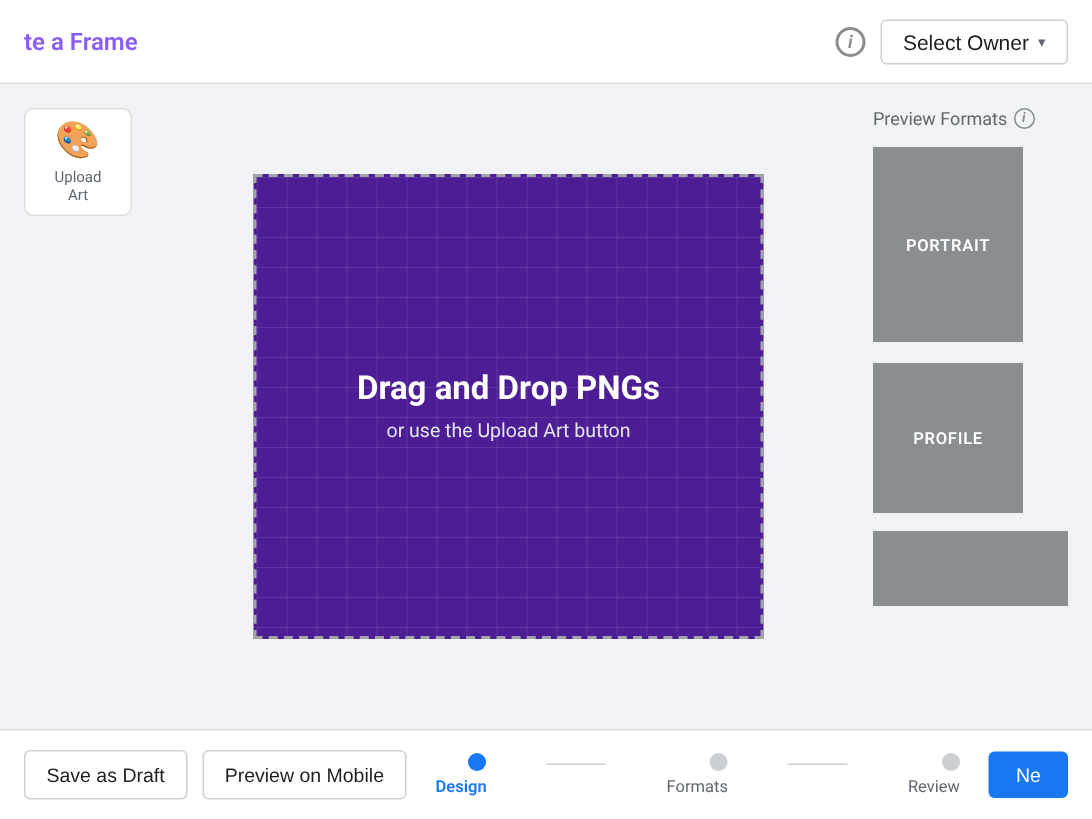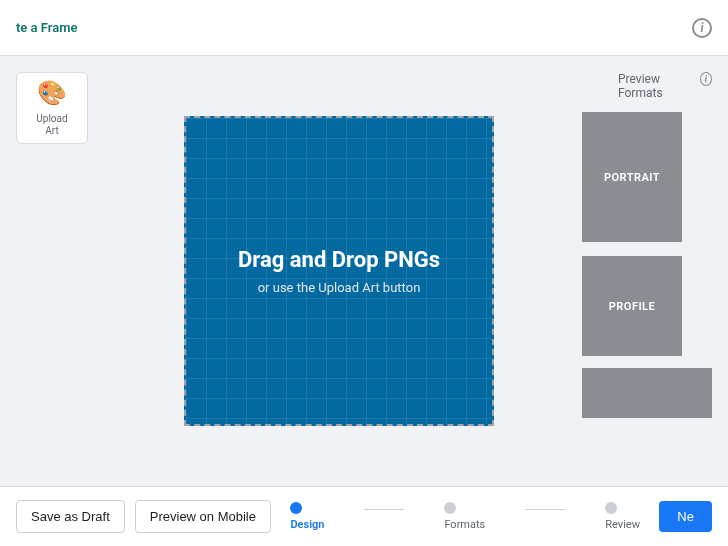--- a/index.html
+++ b/index.html
@@ -18,23 +18,23 @@
       background: #fff;
       border-bottom: 1px solid #ddd;
       padding: 0 16px;
       height: 56px;
       display: flex;
       align-items: center;
       justify-content: space-between;
       flex-shrink: 0;
     }
     .header-title {
-      font-size: 13px;
+      font-size: 16px;
       font-weight: 600;
-      color: #0f766e;
+      color: #8b5cf6;
     }
     .header-right {
       display: flex;
       align-items: center;
       gap: 10px;
     }
     .info-icon {
       width: 20px;
       height: 20px;
       border-radius: 50%;
@@ -109,22 +109,22 @@
     }
 
     
     .center-panel {
       flex: 1;
       display: flex;
       align-items: center;
       justify-content: center;
     }
     .drop-zone {
-      background: #0369a1;
-      width: 310px;
+      background: #4c1d95;
+      width: 340px;
       height: 310px;
       display: flex;
       flex-direction: column;
       align-items: center;
       justify-content: center;
       border: 2px dashed #a0a3a7;
       cursor: pointer;
       position: relative;
     }
     
@@ -158,24 +158,23 @@
       width: 130px;
       flex-shrink: 0;
       display: flex;
       flex-direction: column;
       gap: 8px;
     }
     .preview-formats-label {
       font-size: 12px;
       color: #606770;
       display: flex;
-      align-items: flex-start;
+      align-items: flex-end;
       gap: 4px;
       margin-bottom: 4px;
-      margin-left: 36px;
     }
     .preview-formats-label .info-sm {
       width: 14px;
       height: 14px;
       border-radius: 50%;
       border: 1.5px solid #8a8d91;
       display: flex;
       align-items: center;
       justify-content: center;
       font-size: 9px;
@@ -258,21 +257,21 @@
 
     
     .steps {
       display: flex;
       align-items: center;
       gap: 40px;
     }
     .step {
       display: flex;
       flex-direction: column;
-      align-items: flex-start;
+      align-items: flex-end;
       gap: 4px;
       position: relative;
     }
     .step-dot {
       width: 12px;
       height: 12px;
       border-radius: 50%;
       background: #ccd0d5;
     }
     .step-dot.active {
@@ -318,20 +317,24 @@
       cursor: pointer;
     }
   </style>
 </head>
 <body>
 
 <div class="header">
   <span class="header-title">te a Frame</span>
   <div class="header-right">
     <div class="info-icon">i</div>
+    <button class="select-owner-btn">
+      <span>Select Owner</span>
+      <span class="arrow">▾</span>
+    </button>
   </div>
 </div>
 
 <div class="main">
 
   <div class="left-panel">
     <div class="upload-art-btn">
       <span class="palette-icon">🎨</span>
       <span class="label">Upload Art</span>
     </div>

